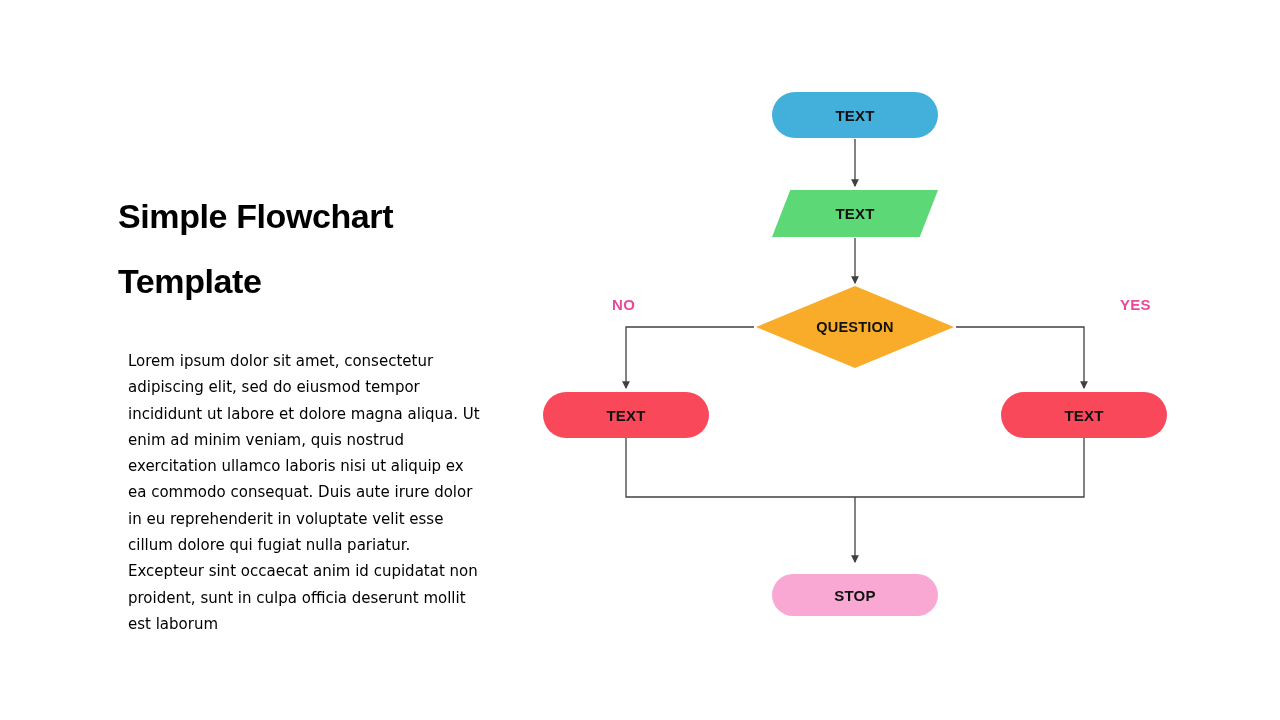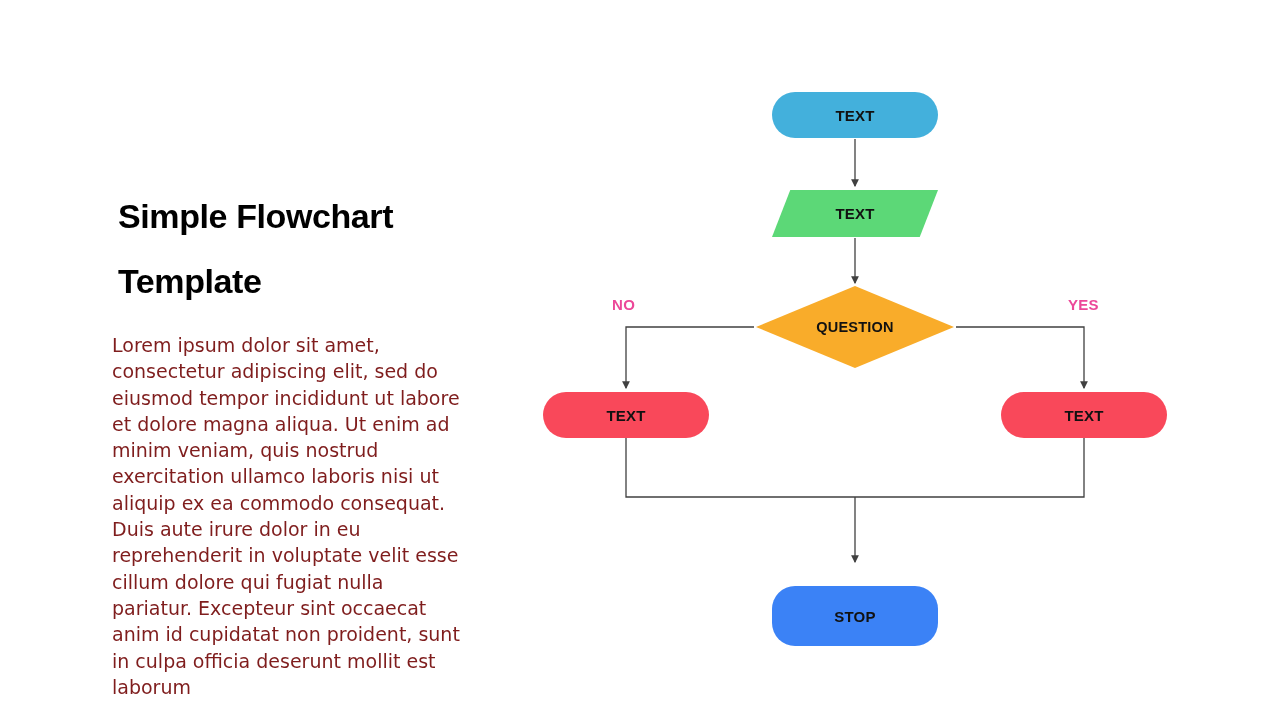--- a/index.html
+++ b/index.html
@@ -33,24 +33,24 @@
     letter-spacing: -0.4px;
     margin: 6px;
     white-space: pre-line;
   }
   .body-copy {
     position: absolute;
     left: 112px;
     top: 332px;
     width: 356px;
     font-family: "DejaVu Sans", sans-serif;
-    font-size: 19px;
+    font-size: 15px;
     line-height: 26.3px;
-    color: #7f1d1d;
-    margin: 0;
+    color: #000000;
+    margin: 16px;
     text-align: left;
   }
 
   
   .flow {
     position: absolute;
     left: 0;
     top: 0;
     width: 1280px;
     height: 720px;
@@ -77,23 +77,23 @@
 
   
   .node-start {
     left: 772px; top: 92px;
     width: 166px; height: 46px;
     background: #43b0dc;
     border-radius: 23px;
     font-size: 15px;
   }
   .node-stop {
-    left: 772px; top: 586px;
-    width: 166px; height: 60px;
-    background: #3b82f6;
+    left: 772px; top: 574px;
+    width: 166px; height: 42px;
+    background: #f9a8d4;
     border-radius: 23px;
     font-size: 15px;
   }
 
   
   .node-data {
     left: 772px; top: 190px;
     width: 166px; height: 47px;
     background: #5cd877;
     font-size: 15px;
@@ -143,21 +143,21 @@
   
   .branch-label {
     position: absolute;
     font-family: "Liberation Sans", sans-serif;
     font-size: 15px;
     font-weight: bold;
     color: #ec4899;
     letter-spacing: 0.3px;
   }
   .label-no  { left: 612px; top: 296px; }
-  .label-yes { left: 1068px; top: 296px; }
+  .label-yes { left: 1120px; top: 296px; }
 </style>
 </head>
 <body>
 
 <div class="left-col">
   <h1 class="slide-title">Simple Flowchart
 Template</h1>
 </div>
 
 <p class="body-copy">Lorem ipsum dolor sit amet, consectetur adipiscing elit, sed do eiusmod tempor incididunt ut labore et dolore magna aliqua. Ut enim ad minim veniam, quis nostrud exercitation ullamco laboris nisi ut aliquip ex ea commodo  consequat. Duis aute irure dolor in eu reprehenderit in voluptate velit esse cillum dolore qui fugiat nulla pariatur. Excepteur sint occaecat anim id cupidatat non proident, sunt in culpa officia deserunt mollit est laborum</p>

